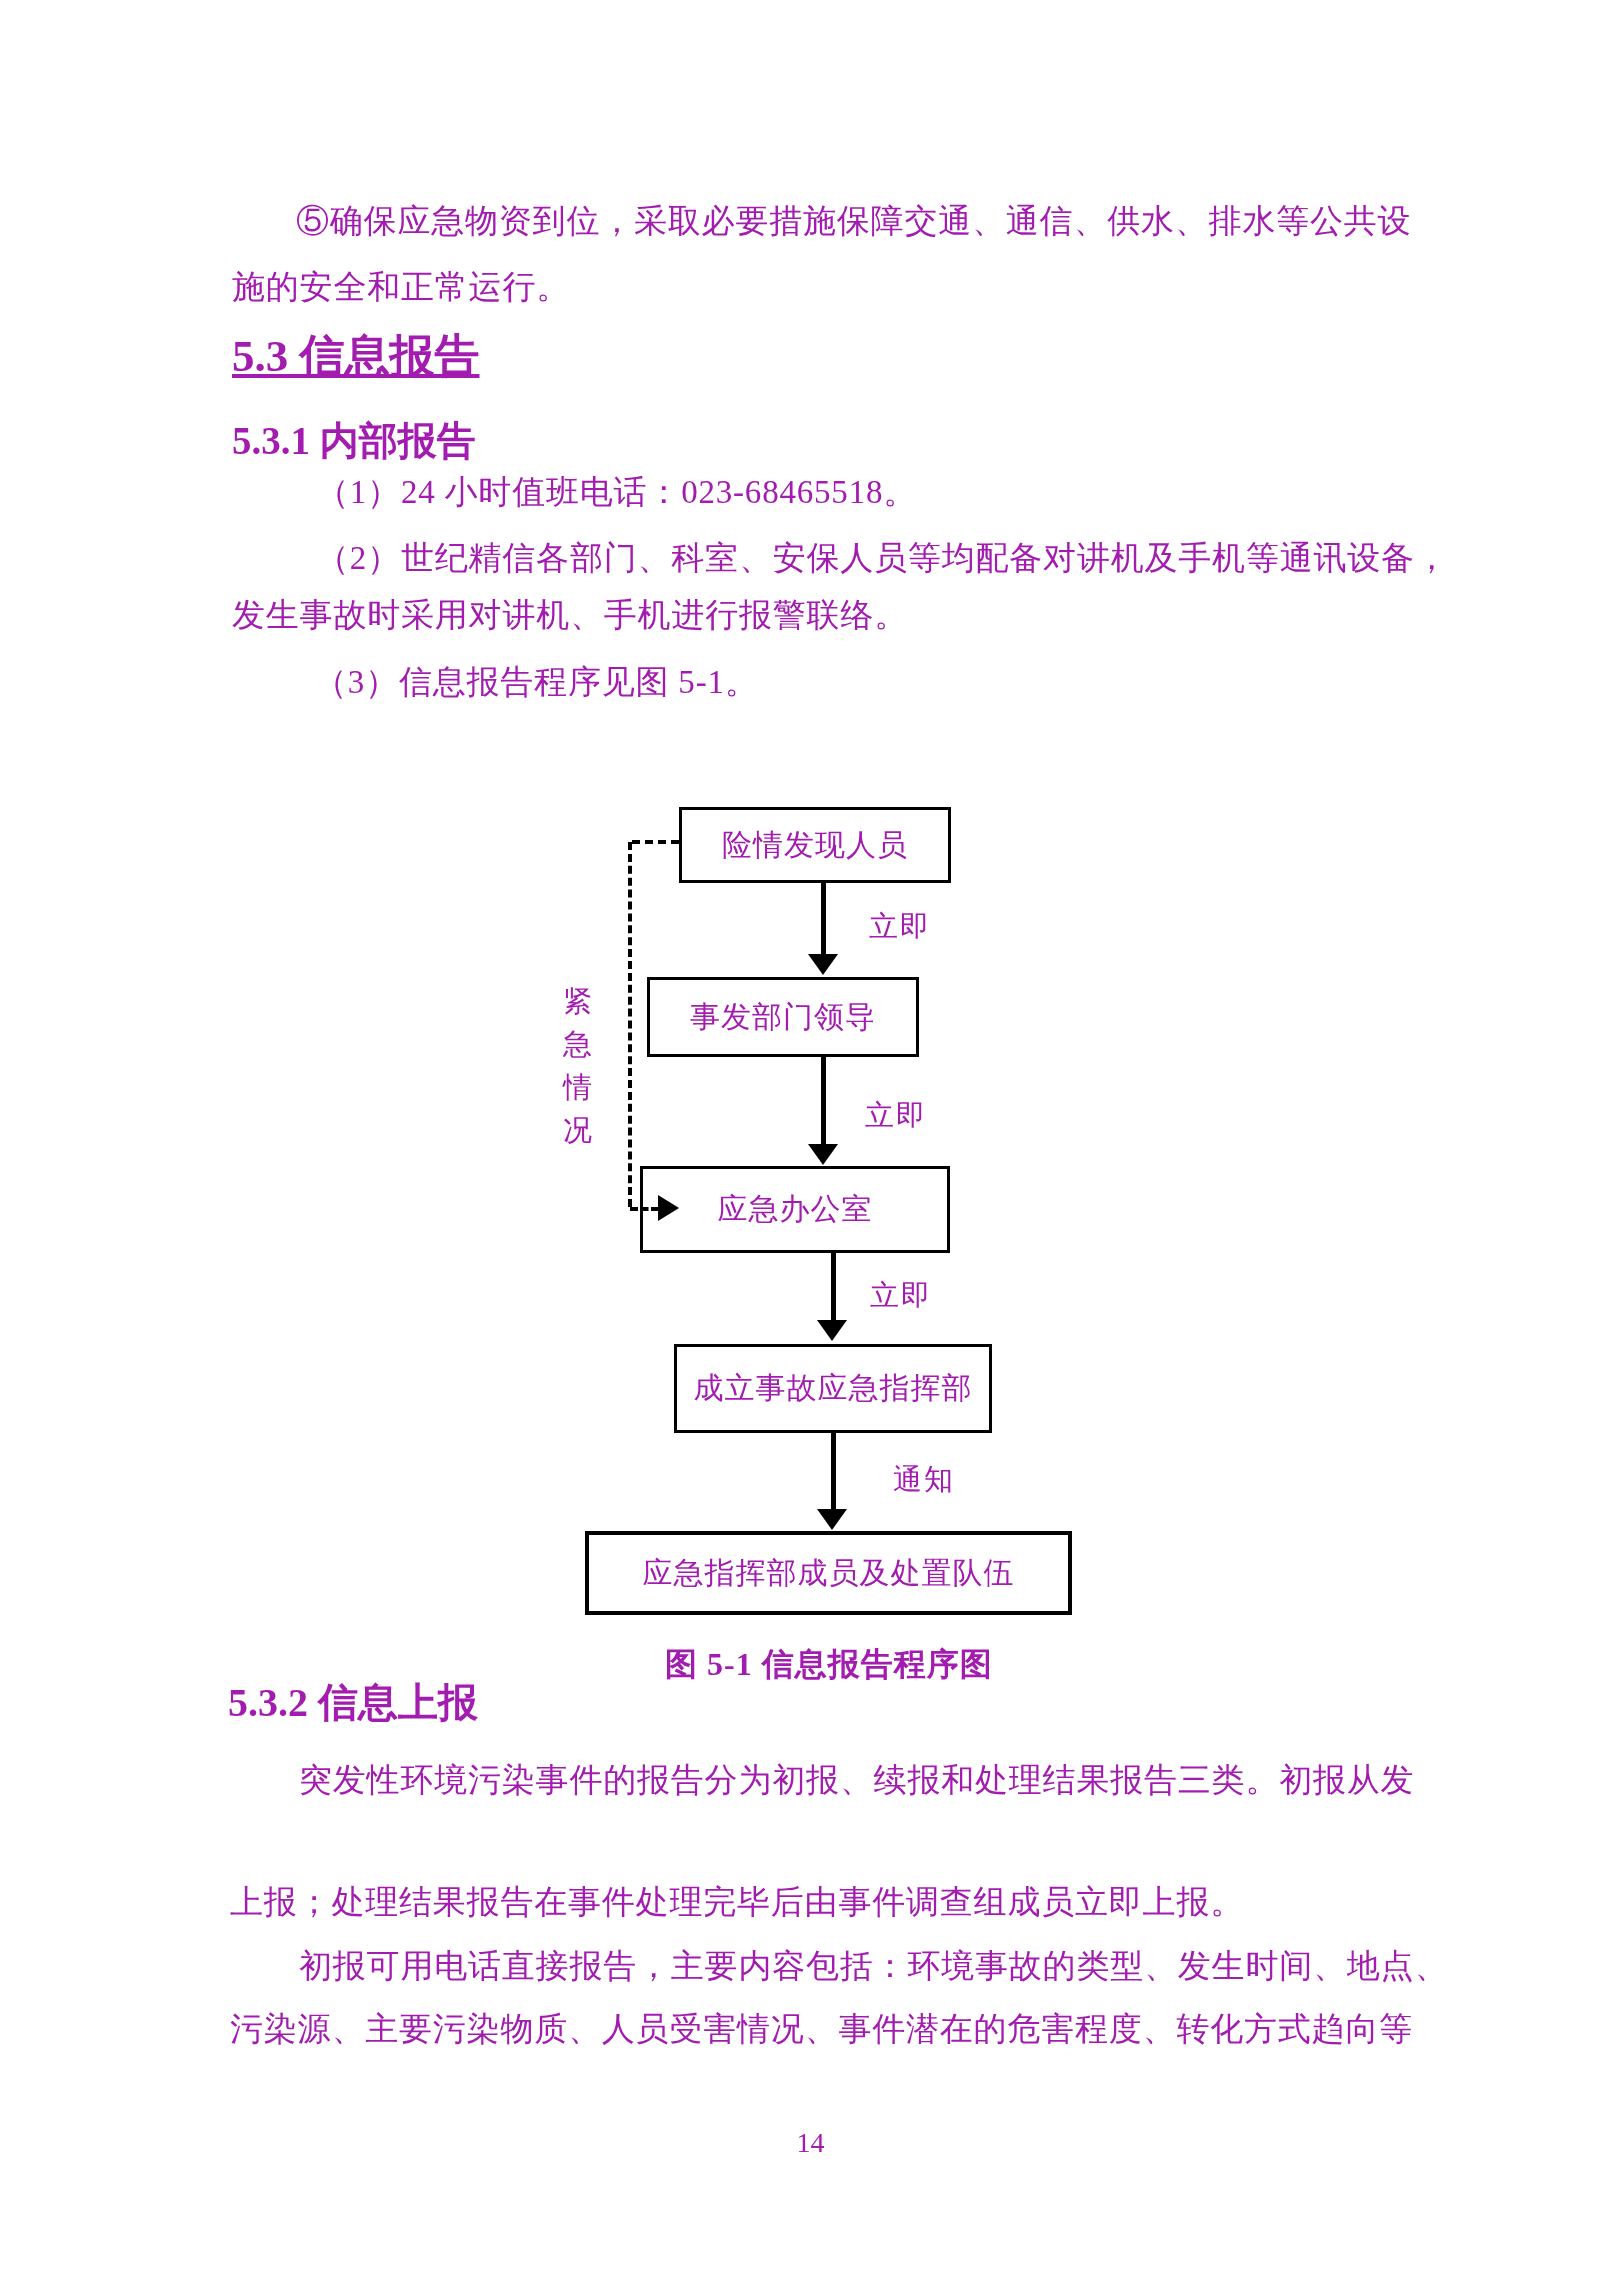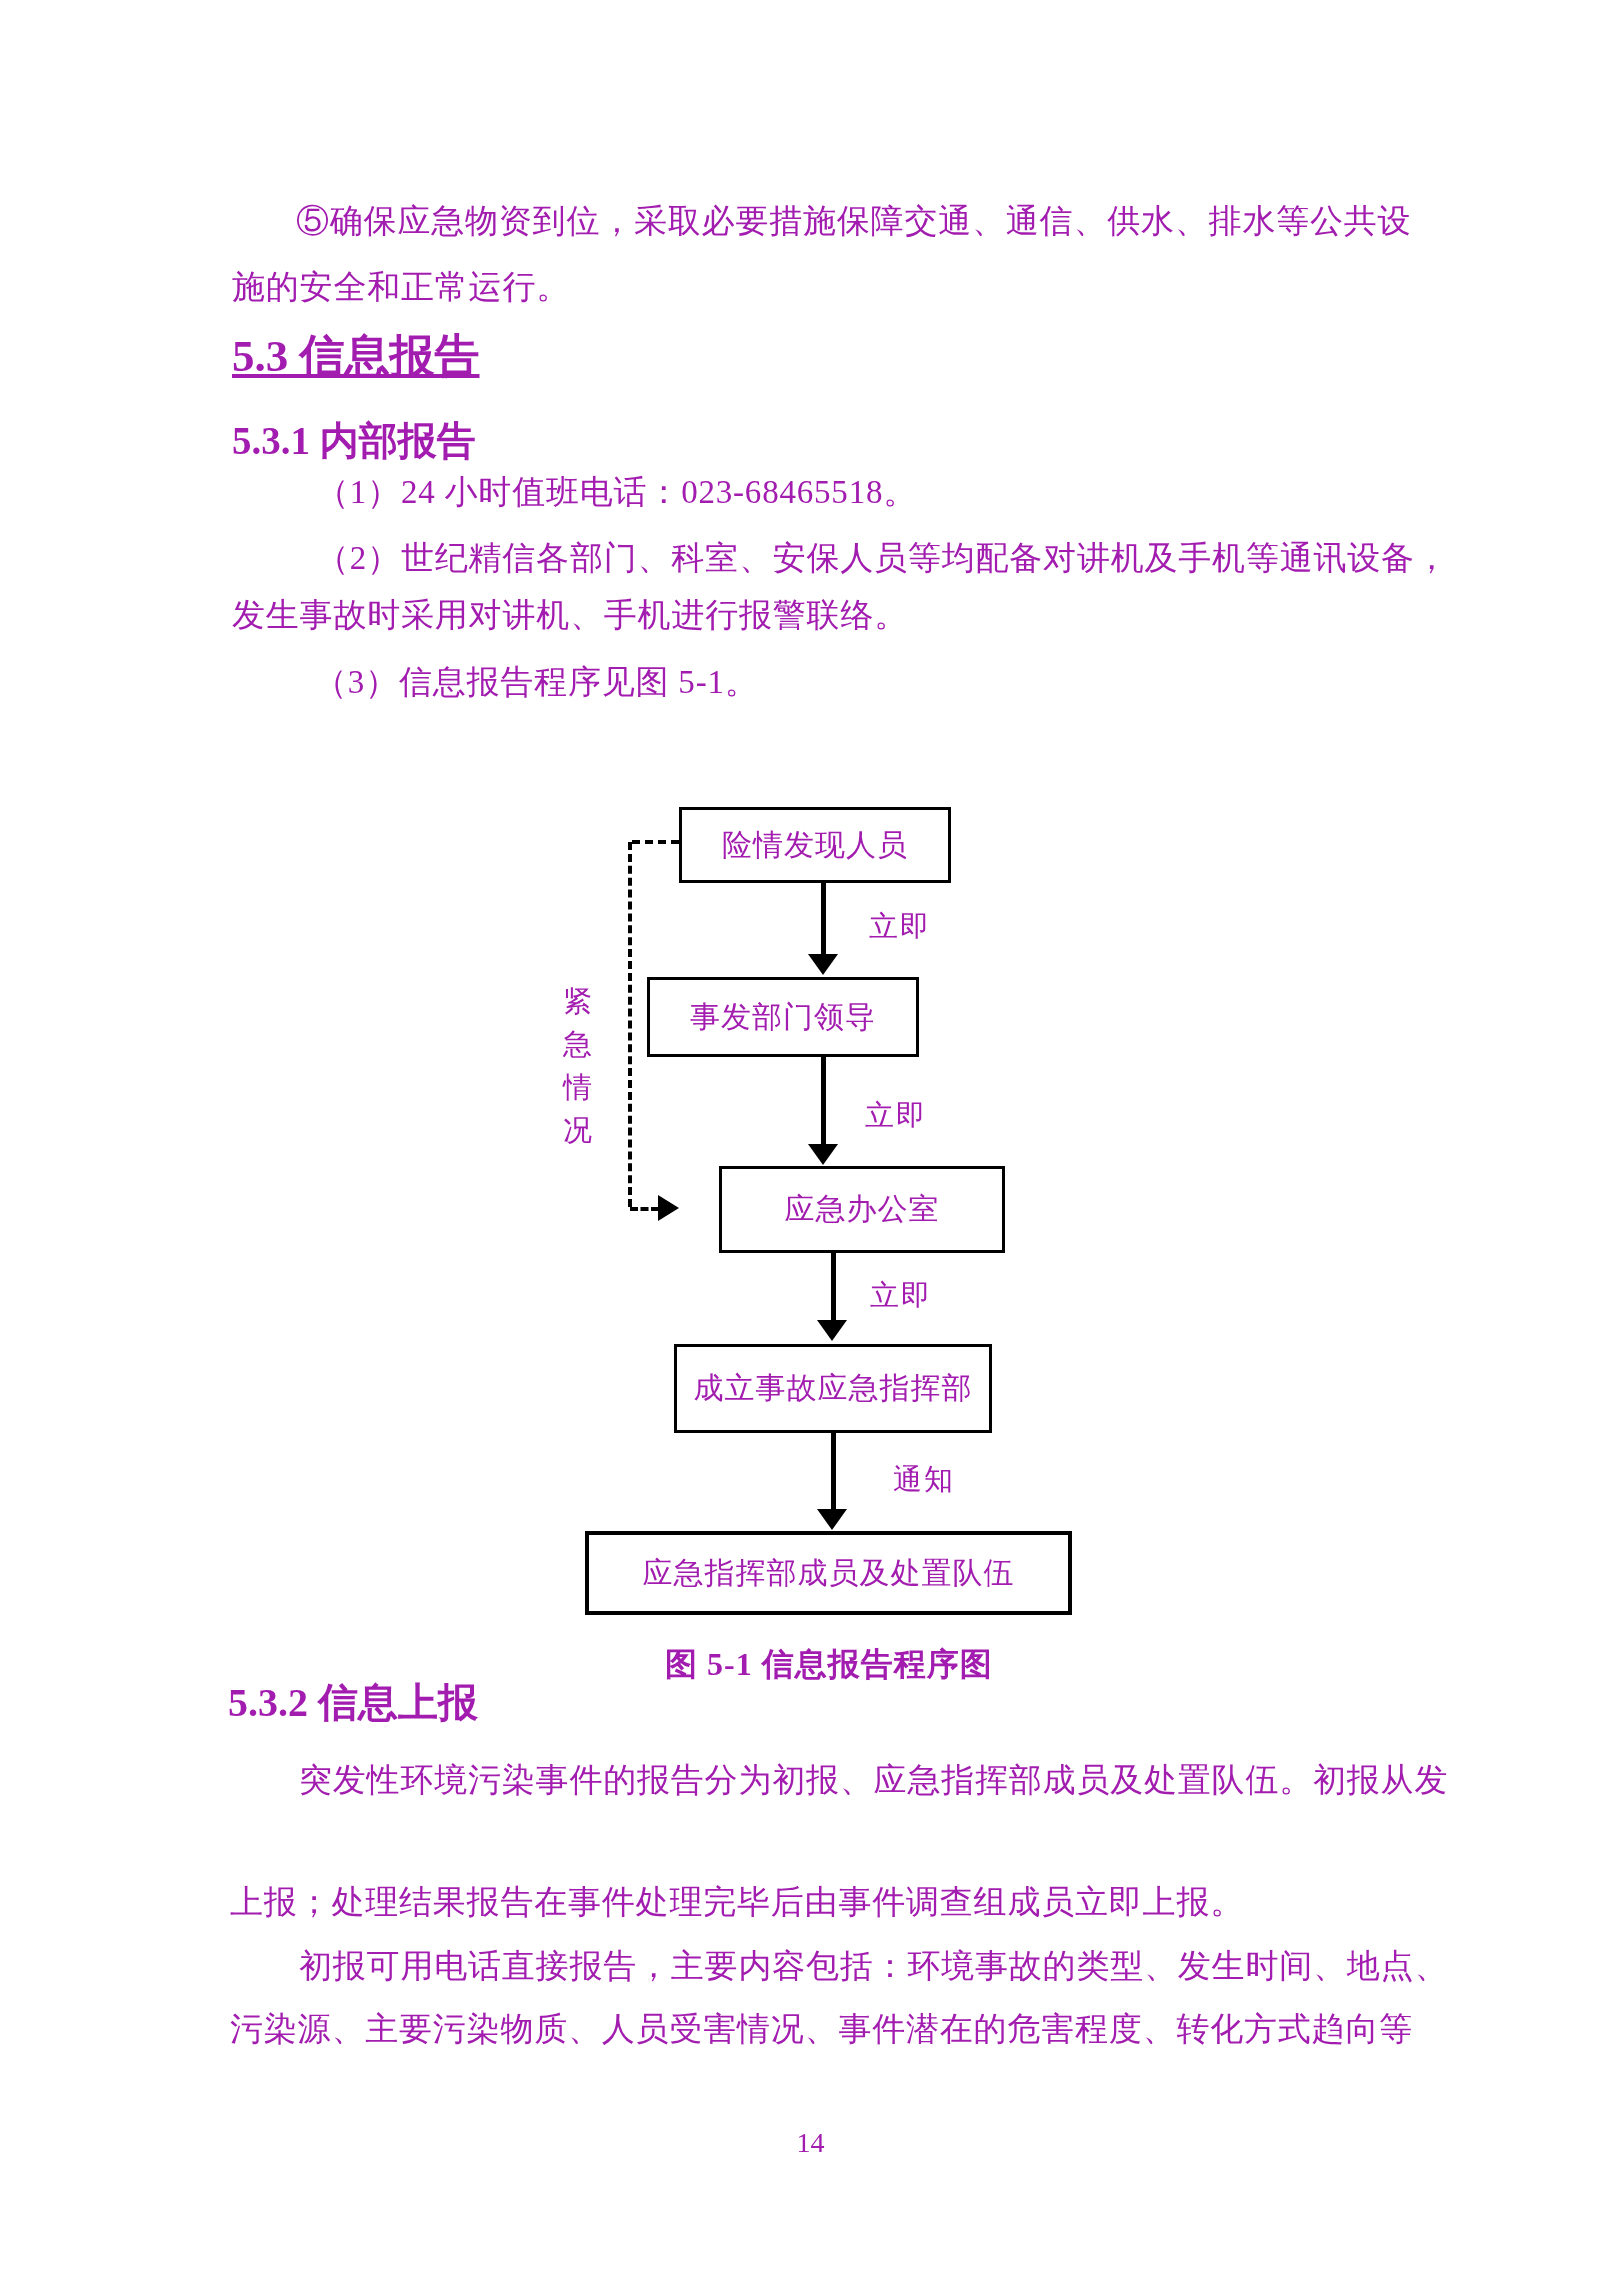--- a/index.html
+++ b/index.html
@@ -70,21 +70,21 @@
   <div class="tline" style="left:314px;top:663px;">（3）信息报告程序见图 5-1。</div>
 
   <div>
 
     <div class="fbox" style="left:679px;top:807px;width:272px;height:76px;">
       <span>险情发现人员</span>
     </div>
     <div class="fbox" style="left:647px;top:977px;width:272px;height:80px;">
       <span>事发部门领导</span>
     </div>
-    <div class="fbox" style="left:719px;top:1166px;width:286px;height:87px;">
+    <div class="fbox" style="left:640px;top:1166px;width:310px;height:87px;">
       <span>应急办公室</span>
     </div>
     <div class="fbox" style="left:674px;top:1344px;width:318px;height:89px;">
       <span>成立事故应急指挥部</span>
     </div>
     <div class="fbox thick" style="left:585px;top:1531px;width:487px;height:84px;">
       <span>应急指挥部成员及处置队伍</span>
     </div>
 
     <div class="vline" style="left:821px;top:881px;height:74px;"></div>
@@ -107,21 +107,21 @@
     <div class="vdash" style="left:628px;top:842px;height:365px;"></div>
     <div class="hdash" style="left:630px;top:1207px;width:29px;"></div>
     <div class="ah-right" style="left:658px;top:1195px;"></div>
     <div class="vlabel" style="left:560px;top:980px;">紧急情况</div>
 
     <div class="caption" style="left:665px;top:1643px;">图 5-1 信息报告程序图</div>
   </div>
 
   <div class="h2" style="left:228px;top:1682px;font-size:40px;">5.3.2 信息上报</div>
 
-  <div class="tline" style="left:299px;top:1761px;">突发性环境污染事件的报告分为初报、应急指挥部成员及处置队伍。初报从发</div>
+  <div class="tline" style="left:299px;top:1761px;">突发性环境污染事件的报告分为初报、续报和处理结果报告三类。初报从发</div>
   <div class="tline" style="left:230px;top:1883px;">上报；处理结果报告在事件处理完毕后由事件调查组成员立即上报。</div>
 
   <div class="tline" style="left:299px;top:1947px;">初报可用电话直接报告，主要内容包括：环境事故的类型、发生时间、地点、</div>
   <div class="tline" style="left:230px;top:2010px;">污染源、主要污染物质、人员受害情况、事件潜在的危害程度、转化方式趋向等</div>
 
   <div class="pagenum" style="top:2127px;">14</div>
 
 </div>
 
 

